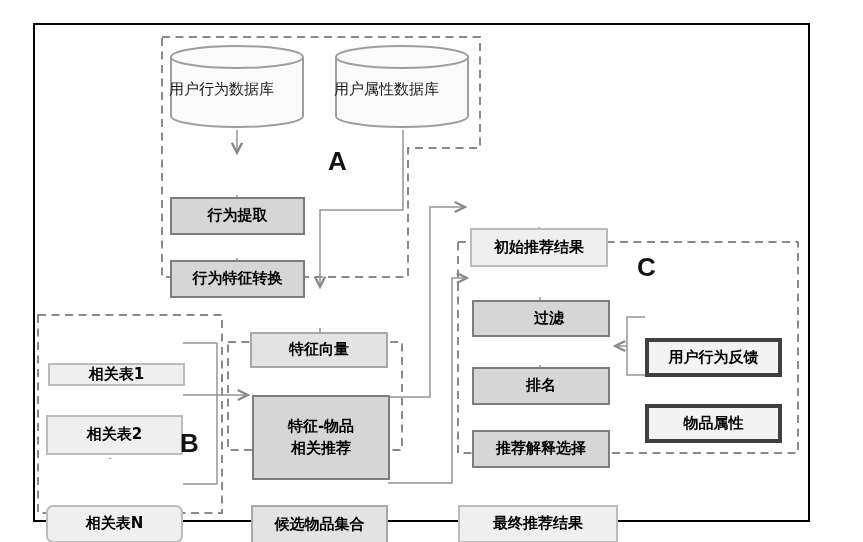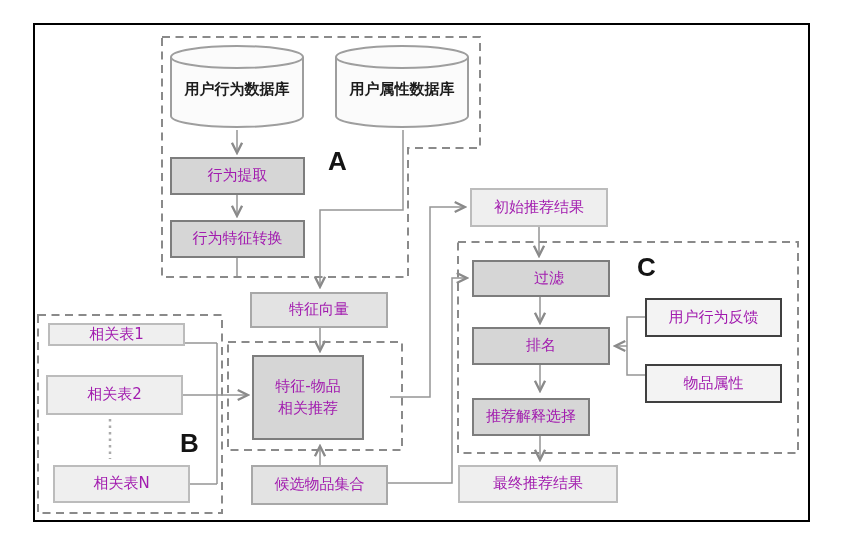--- a/index.html
+++ b/index.html
@@ -2,32 +2,32 @@
 <html><head>
 <meta charset="utf-8">
 <style>
   html,body{margin:0;padding:0;background:#fff;}
   .stage{position:relative;width:863px;height:542px;background:#ffffff;overflow:hidden;
          font-family:"DejaVu Sans","Liberation Sans",sans-serif;}
   .frame{position:absolute;left:33px;top:23px;width:777px;height:499px;
          border:2px solid #000;box-sizing:border-box;background:#fff;z-index:0;}
   svg.wires{position:absolute;left:0;top:0;z-index:1;}
   .node{position:absolute;display:flex;align-items:center;justify-content:center;
-        box-sizing:border-box;z-index:2;font-size:15px;font-weight:400;color:#a21caf;
-        text-align:center;line-height:1.45;white-space:pre-line;}
+        box-sizing:border-box;z-index:2;font-size:15px;font-weight:700;color:#000000;
+        text-align:center;line-height:1.45;white-space:pre-line;margin-top:40px;}
   .dark{background:#d6d6d6;border:2px solid #7d7d7d;}
   .mid{background:#e3e3e3;border:2px solid #a8a8a8;}
   .light{background:#efefef;border:2px solid #bcbcbc;}
-  .lightest{background:#f3f3f3;border:2px solid #404040;}
+  .lightest{background:#f3f3f3;border:4px solid #404040;}
   .section-label{position:absolute;z-index:2;font-family:"Liberation Sans",sans-serif;
         font-weight:bold;font-size:26px;color:#141414;}
   .cylinder{position:absolute;z-index:2;width:136px;height:86px;}
   .cylinder svg{position:absolute;left:0;top:0;}
-  .cyl-label{position:absolute;left:0;top:36px;width:100%;text-align:center;
-        font-size:15px;font-weight:700;color:#1c1c1c;}
+  .cyl-label{position:absolute;left:0;top:36px;width:100%;
+        font-size:15px;font-weight:400;color:#1c1c1c;}
 </style>
 </head>
 <body>
 
 <div class="stage">
   <div class="frame"></div>
 
   <svg class="wires" width="863" height="542" viewBox="0 0 863 542">
     <defs>
       <marker id="arrow" viewBox="0 0 8 8" refX="6.5" refY="4" markerWidth="9" markerHeight="9" orient="auto-start-reverse">
@@ -81,38 +81,38 @@
     </svg>
     <div class="cyl-label">用户属性数据库</div>
   </div>
 
   <div class="node dark" style="left:170px;top:157px;width:135px;height:38px;">行为提取</div>
 
   <div class="node dark" style="left:170px;top:220px;width:135px;height:38px;">行为特征转换</div>
 
   <div class="node mid" style="left:250px;top:292px;width:138px;height:36px;">特征向量</div>
 
-  <div class="node dark" style="left:252px;top:355px;width:112px;height:85px;">特征-物品
+  <div class="node dark" style="left:252px;top:355px;width:138px;height:85px;">特征-物品
 相关推荐</div>
 
   <div class="node light" style="left:48px;top:323px;width:137px;height:23px;">相关表1</div>
 
   <div class="node light" style="left:46px;top:375px;width:137px;height:40px;">相关表2</div>
 
-  <div class="node light" style="left:53px;top:465px;width:137px;height:38px;">相关表N</div>
+  <div class="node light" style="left:46px;top:465px;width:137px;height:38px;border-radius:7px;">相关表N</div>
 
   <div class="node light" style="left:470px;top:188px;width:138px;height:39px;">初始推荐结果</div>
 
   <div class="node mid" style="left:251px;top:465px;width:137px;height:40px;">候选物品集合</div>
 
   <div class="node dark" style="left:472px;top:260px;width:138px;height:37px;padding-left:16px;">过滤</div>
 
   <div class="node dark" style="left:472px;top:327px;width:138px;height:38px;">排名</div>
 
-  <div class="node dark" style="left:472px;top:398px;width:118px;height:38px;">推荐解释选择</div>
+  <div class="node dark" style="left:472px;top:390px;width:138px;height:38px;">推荐解释选择</div>
 
   <div class="node light" style="left:458px;top:465px;width:160px;height:38px;">最终推荐结果</div>
 
   <div class="node lightest" style="left:645px;top:298px;width:137px;height:39px;">用户行为反馈</div>
 
   <div class="node lightest" style="left:645px;top:364px;width:137px;height:39px;">物品属性</div>
 
   <div class="section-label" style="left:328px;top:146px;">A</div>
   <div class="section-label" style="left:180px;top:428px;">B</div>
   <div class="section-label" style="left:637px;top:252px;">C</div>

